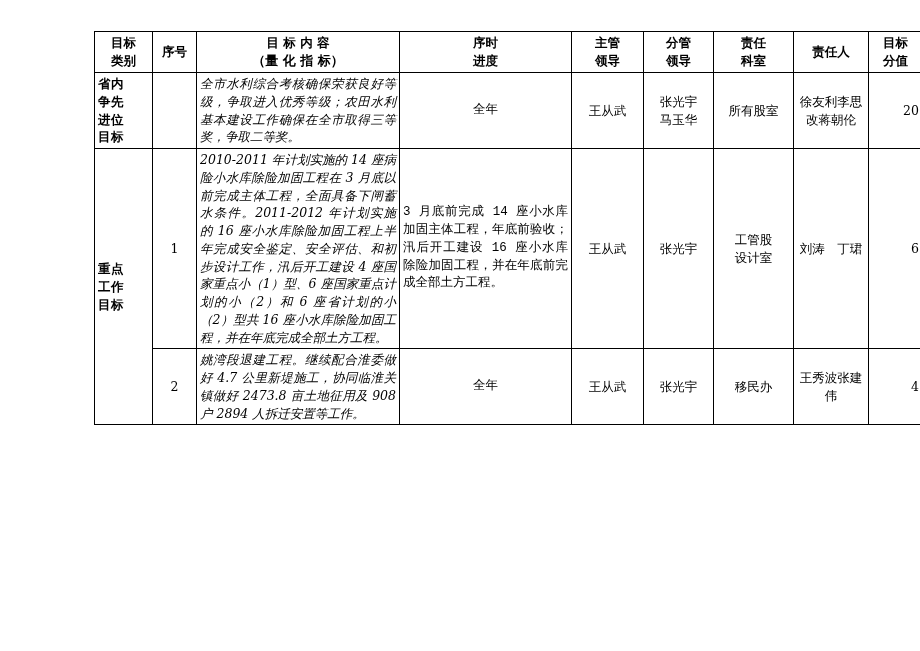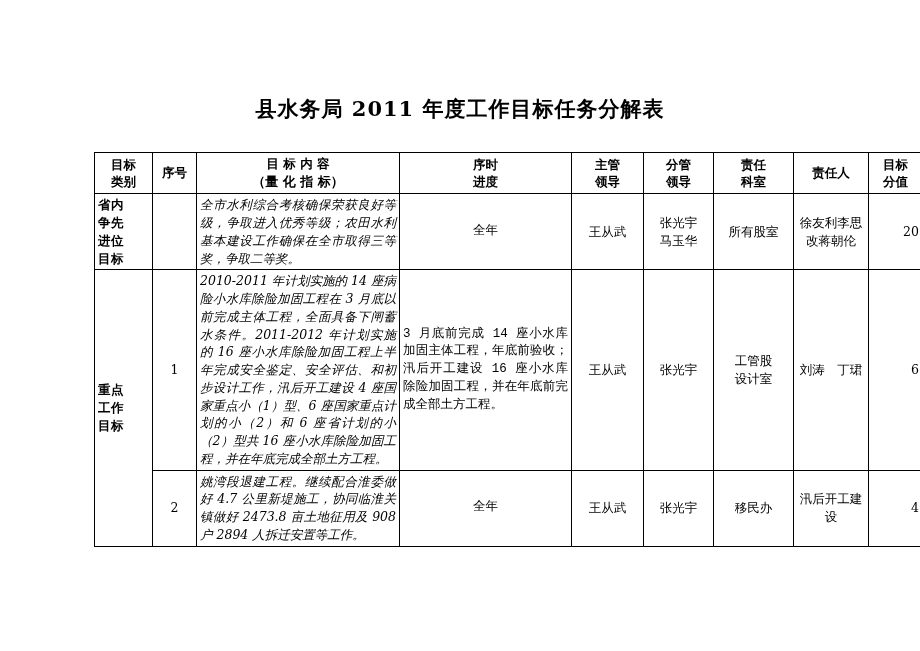--- a/index.html
+++ b/index.html
@@ -98,21 +98,20 @@
     text-align: center;
     font-size: 12.5px;
     line-height: 1.46;
   }
 </style>
 </head>
 <body>
 
 <div class="page">
 
-  <h1 class="doc-title">县水务局 2011 年度工作目标任务分解表</h1>
 
   <table class="main">
     <colgroup>
       <col style="width:58px">
       <col style="width:44px">
       <col style="width:203px">
       <col style="width:172px">
       <col style="width:72px">
       <col style="width:70px">
       <col style="width:80px">
@@ -184,19 +183,19 @@
         <td class="val-cell">6</td>
       </tr>
 
       <tr>
         <td class="num-cell">2</td>
         <td class="content-cell">姚湾段退建工程。继续配合淮委做好 4.7 公里新堤施工，协同临淮关镇做好 2473.8 亩土地征用及 908 户 2894 人拆迁安置等工作。</td>
         <td class="progress-cell center">全年</td>
         <td class="nowrap-center">王从武</td>
         <td class="nowrap-center">张光宇</td>
         <td class="nowrap-center">移民办</td>
-        <td class="nowrap-center">汛后开工建设</td>
+        <td class="nowrap-center">王秀波张建伟</td>
         <td class="val-cell">4</td>
       </tr>
     </tbody>
   </table>
 
 </div>
 
 </body></html>

